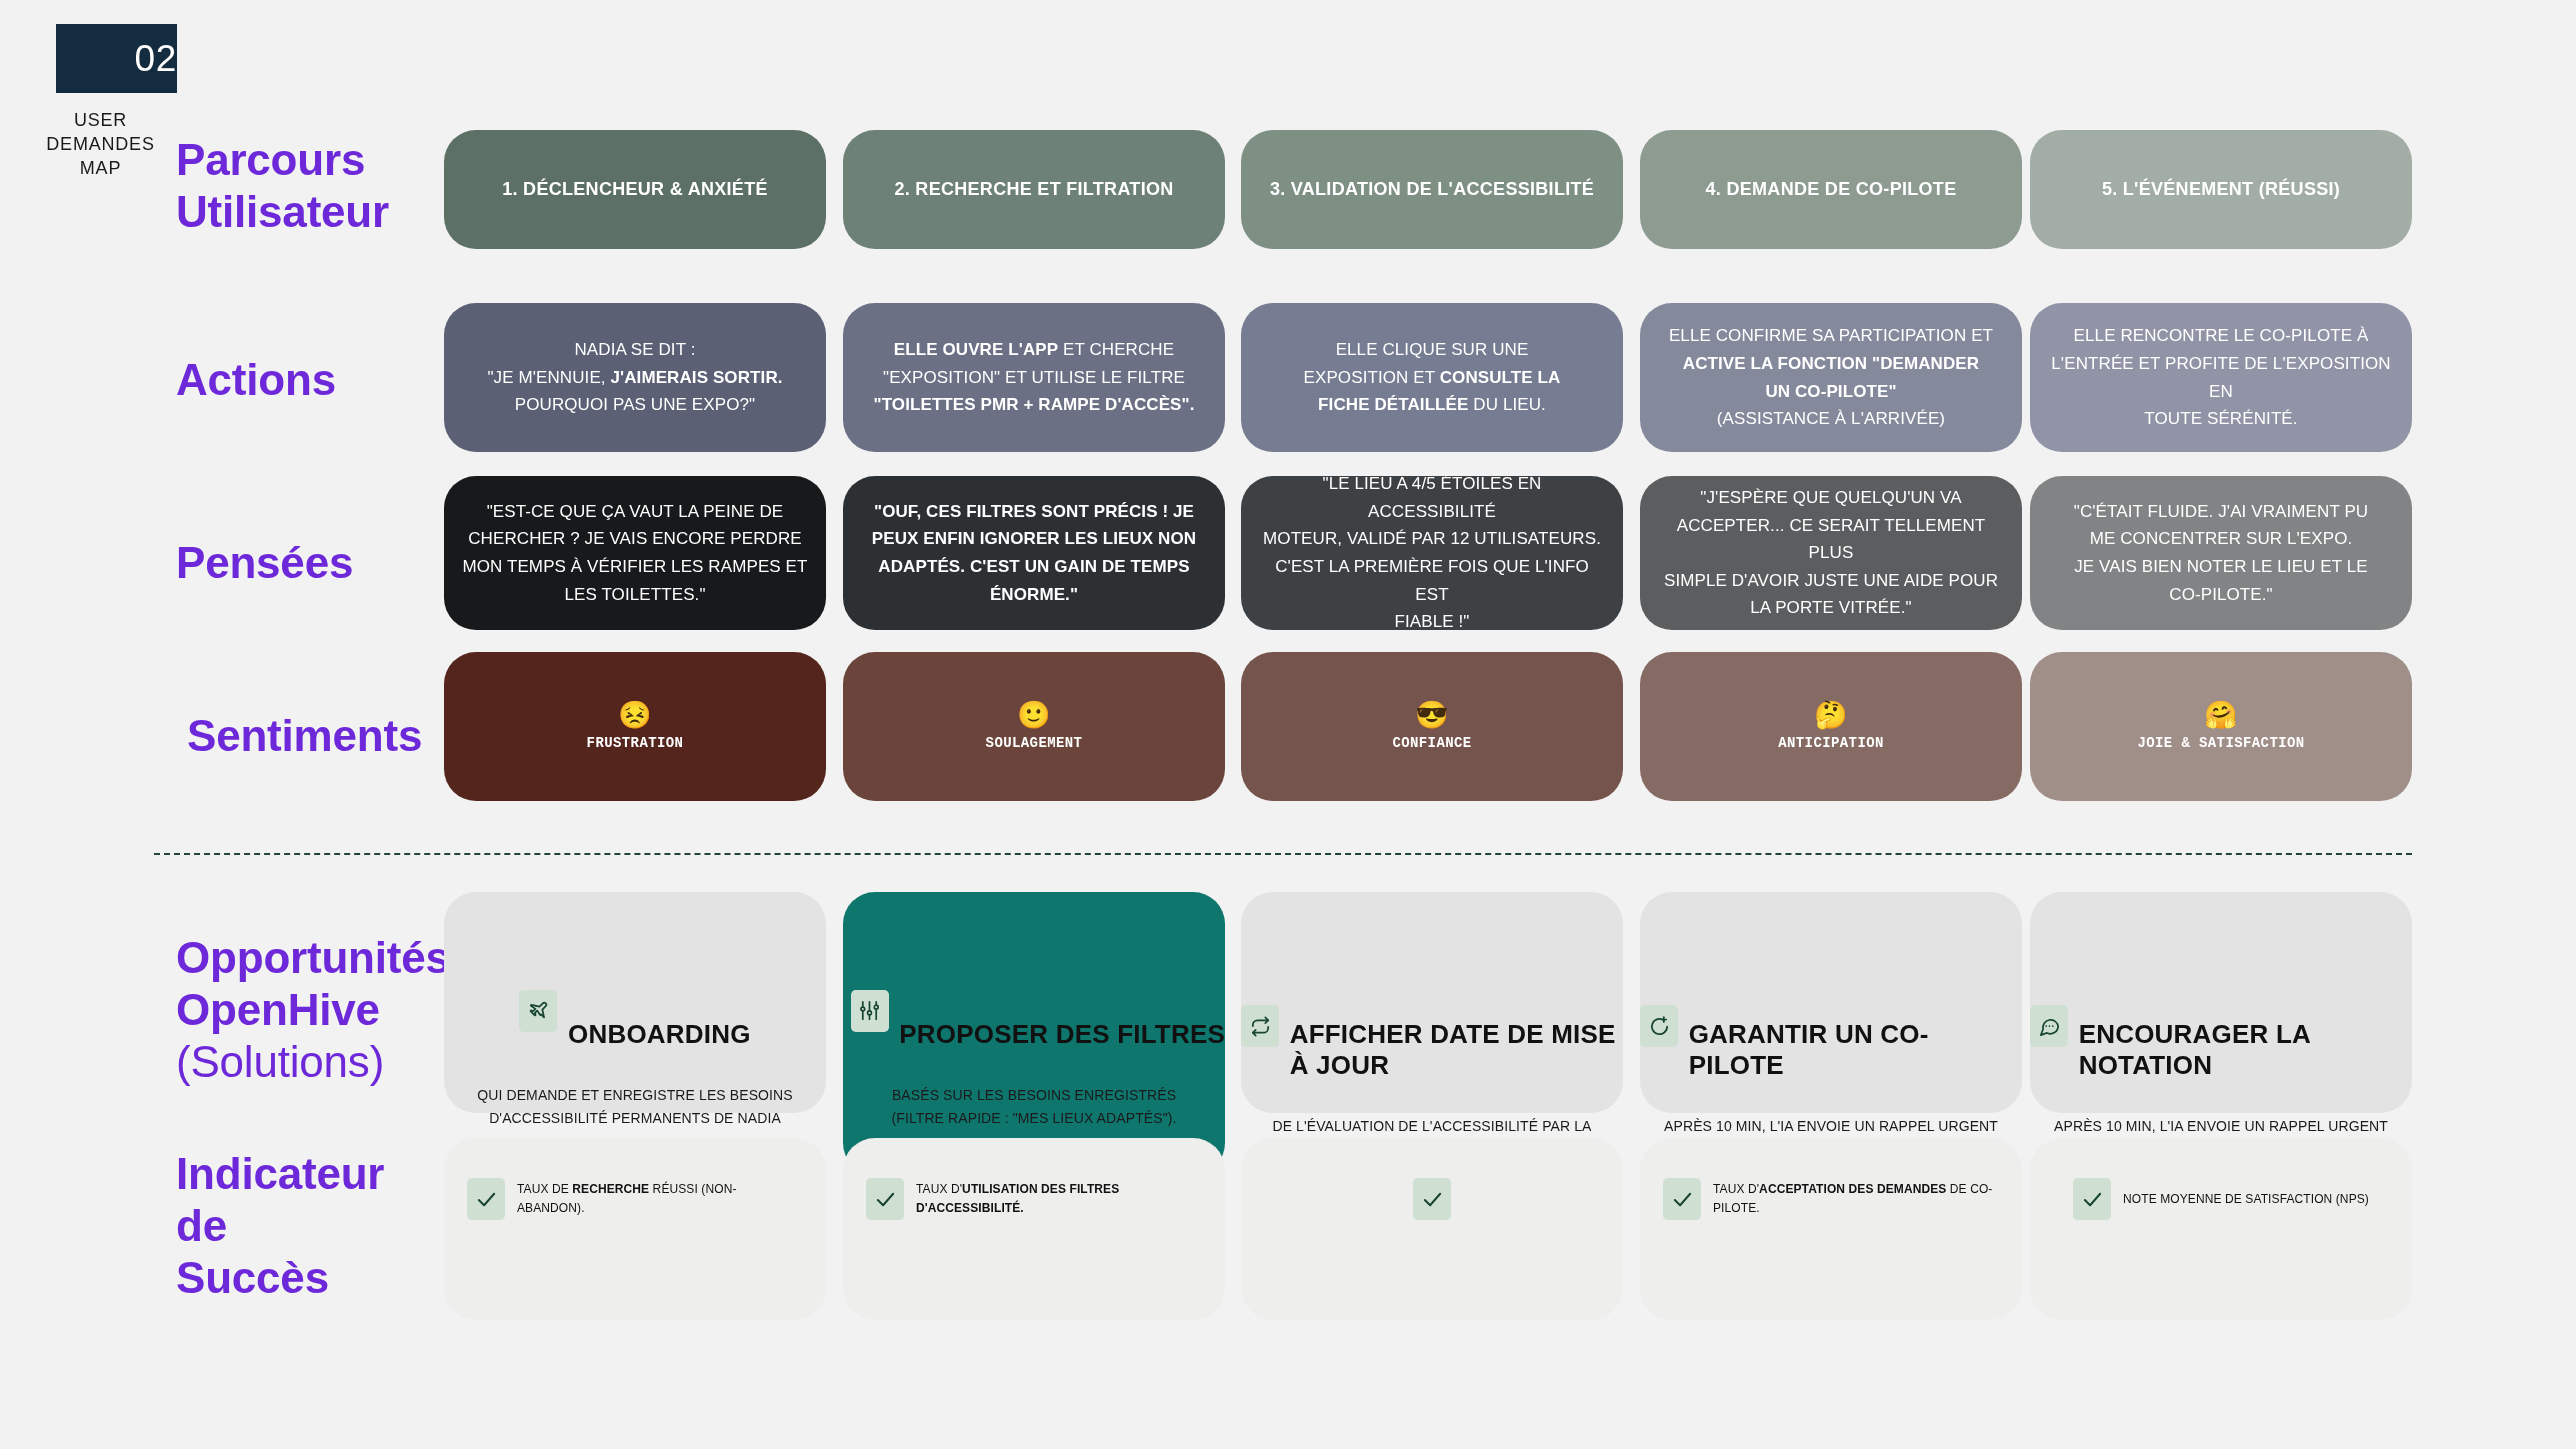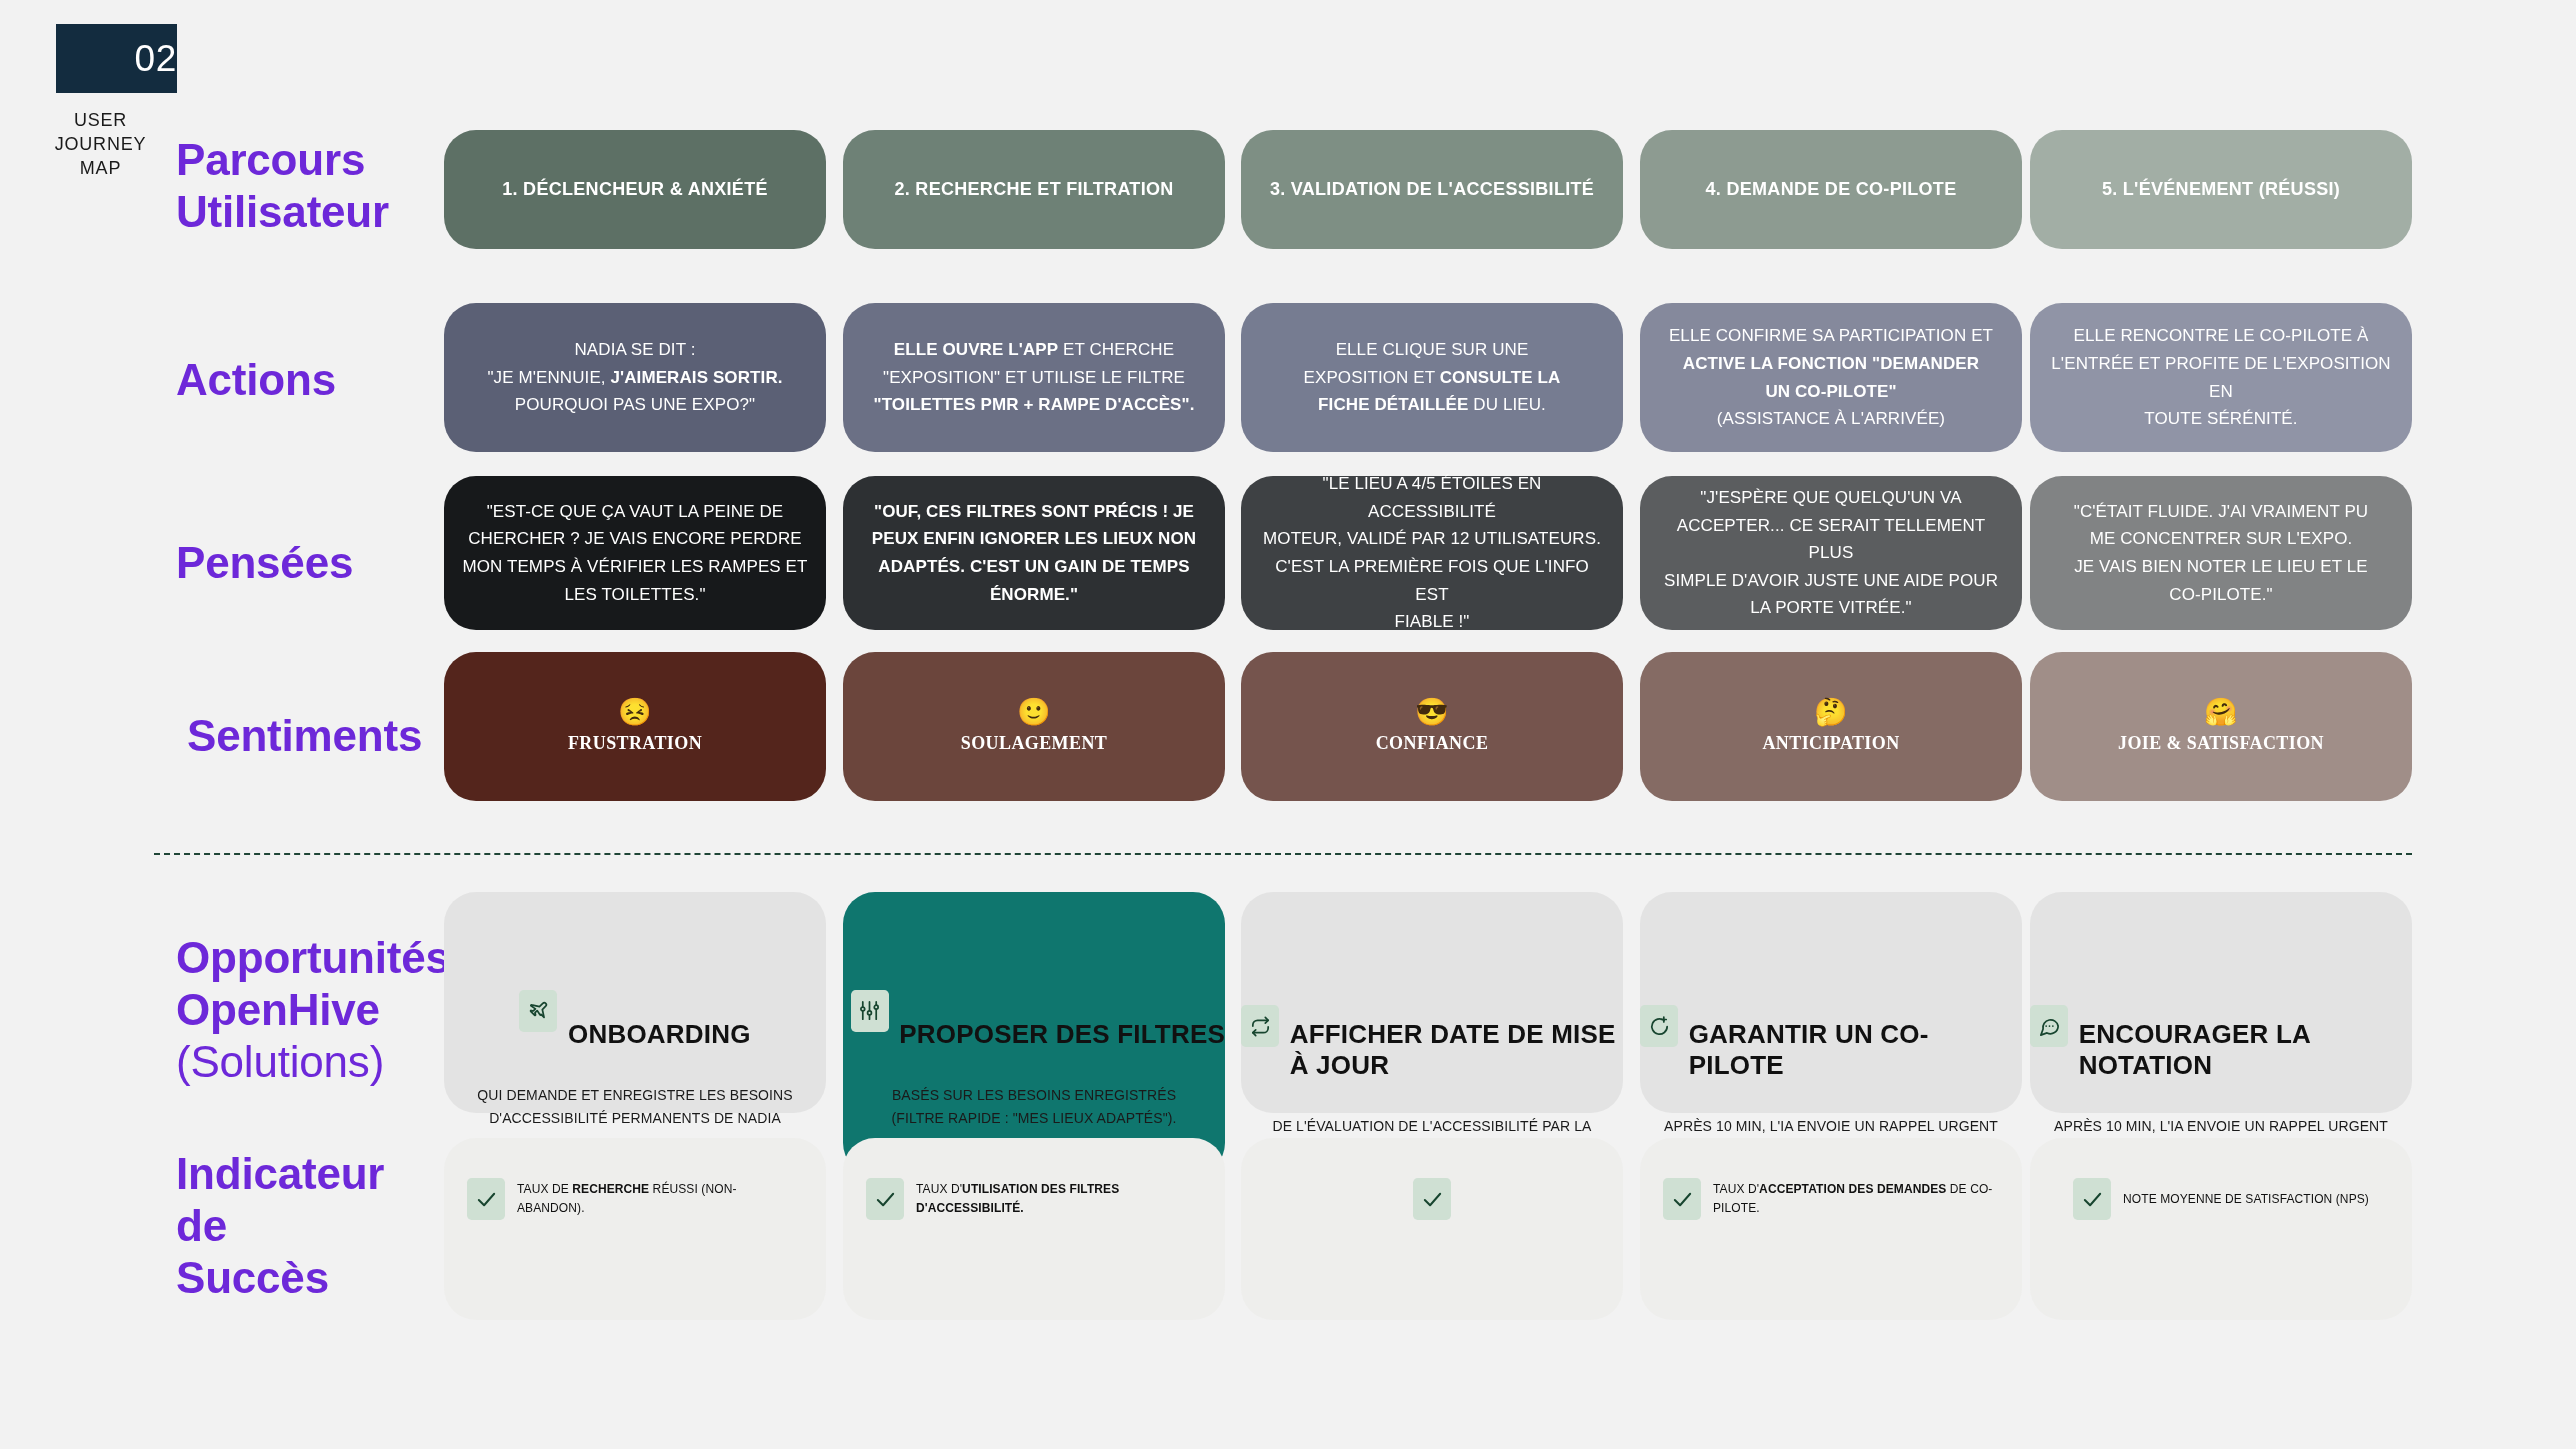--- a/index.html
+++ b/index.html
@@ -49,22 +49,22 @@
   .text-card{padding:17.4px 17.4px;}
   .text-body{
     color:#ffffff;font-size:17px;line-height:1.62;letter-spacing:0.1px;
     font-family:"Liberation Sans Narrow","Liberation Sans",sans-serif;
     text-transform:uppercase;
   }
   .text-body b{font-weight:700;}
   
   .feel-emoji{font-size:27px;line-height:1;margin-bottom:6.7px;}
   .feel-label{
-    color:#ffffff;font-size:18px;font-weight:700;letter-spacing:0.4px;
-    font-family:Liberation Serif, serif;
+    color:#ffffff;font-size:14px;font-weight:700;letter-spacing:0.4px;
+    font-family:Liberation Mono, monospace;
     text-transform:uppercase;
     text-align:right;
   }
   
   .opp-card{background:#e3e3e3;justify-content:flex-start;padding-top:79px;}
   .opp-head{display:flex;align-items:center;gap:10.7px;justify-content:center;}
   .icon-chip{
     width:38px;height:42px;background:#cfe0d3;border-radius:4.7px;
     display:flex;align-items:center;justify-content:center;flex:0 0 auto;
   }
@@ -95,21 +95,21 @@
 </style>
 </head>
 <body>
 
 <div id="badge-block">
   <div id="badge-square">
     <span id="badge-number">02</span>
   </div>
   <div id="badge-caption">
     <div>USER</div>
-    <div>JOURNEY</div>
+    <div>DEMANDES</div>
     <div>MAP</div>
   </div>
 </div>
 
 <div id="grid">
 
   <div class="rowlabel" id="lbl-stages" style="top: 134px;">
     <span>Parcours</span><br>
     <span>Utilisateur</span>
   </div>

